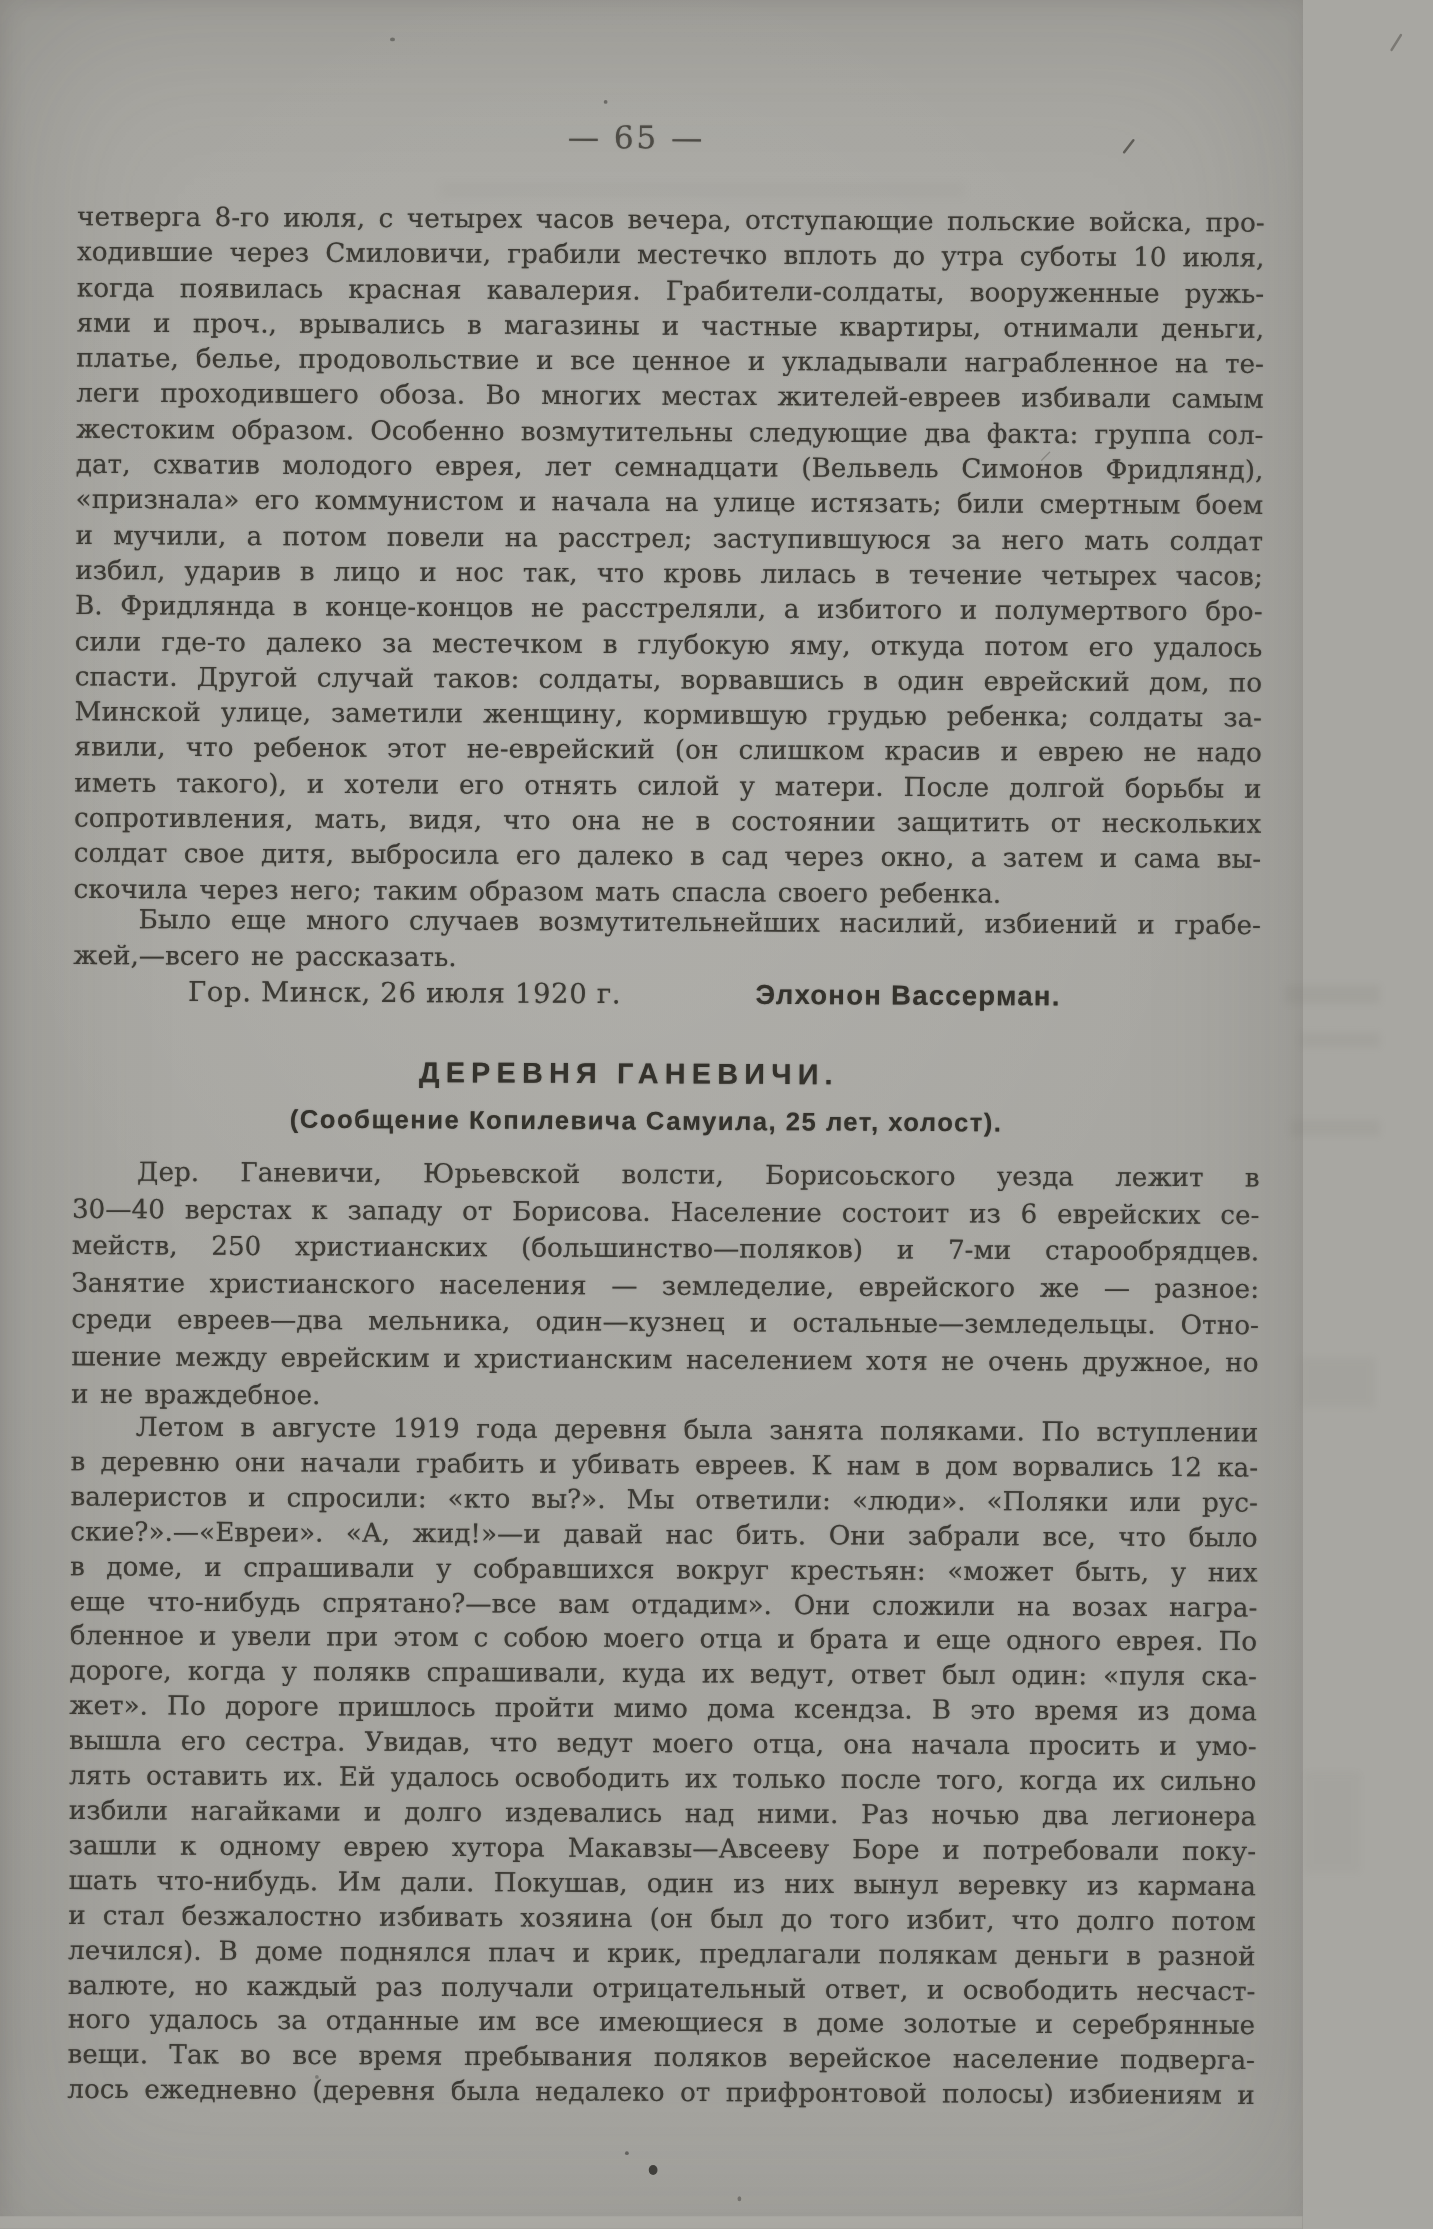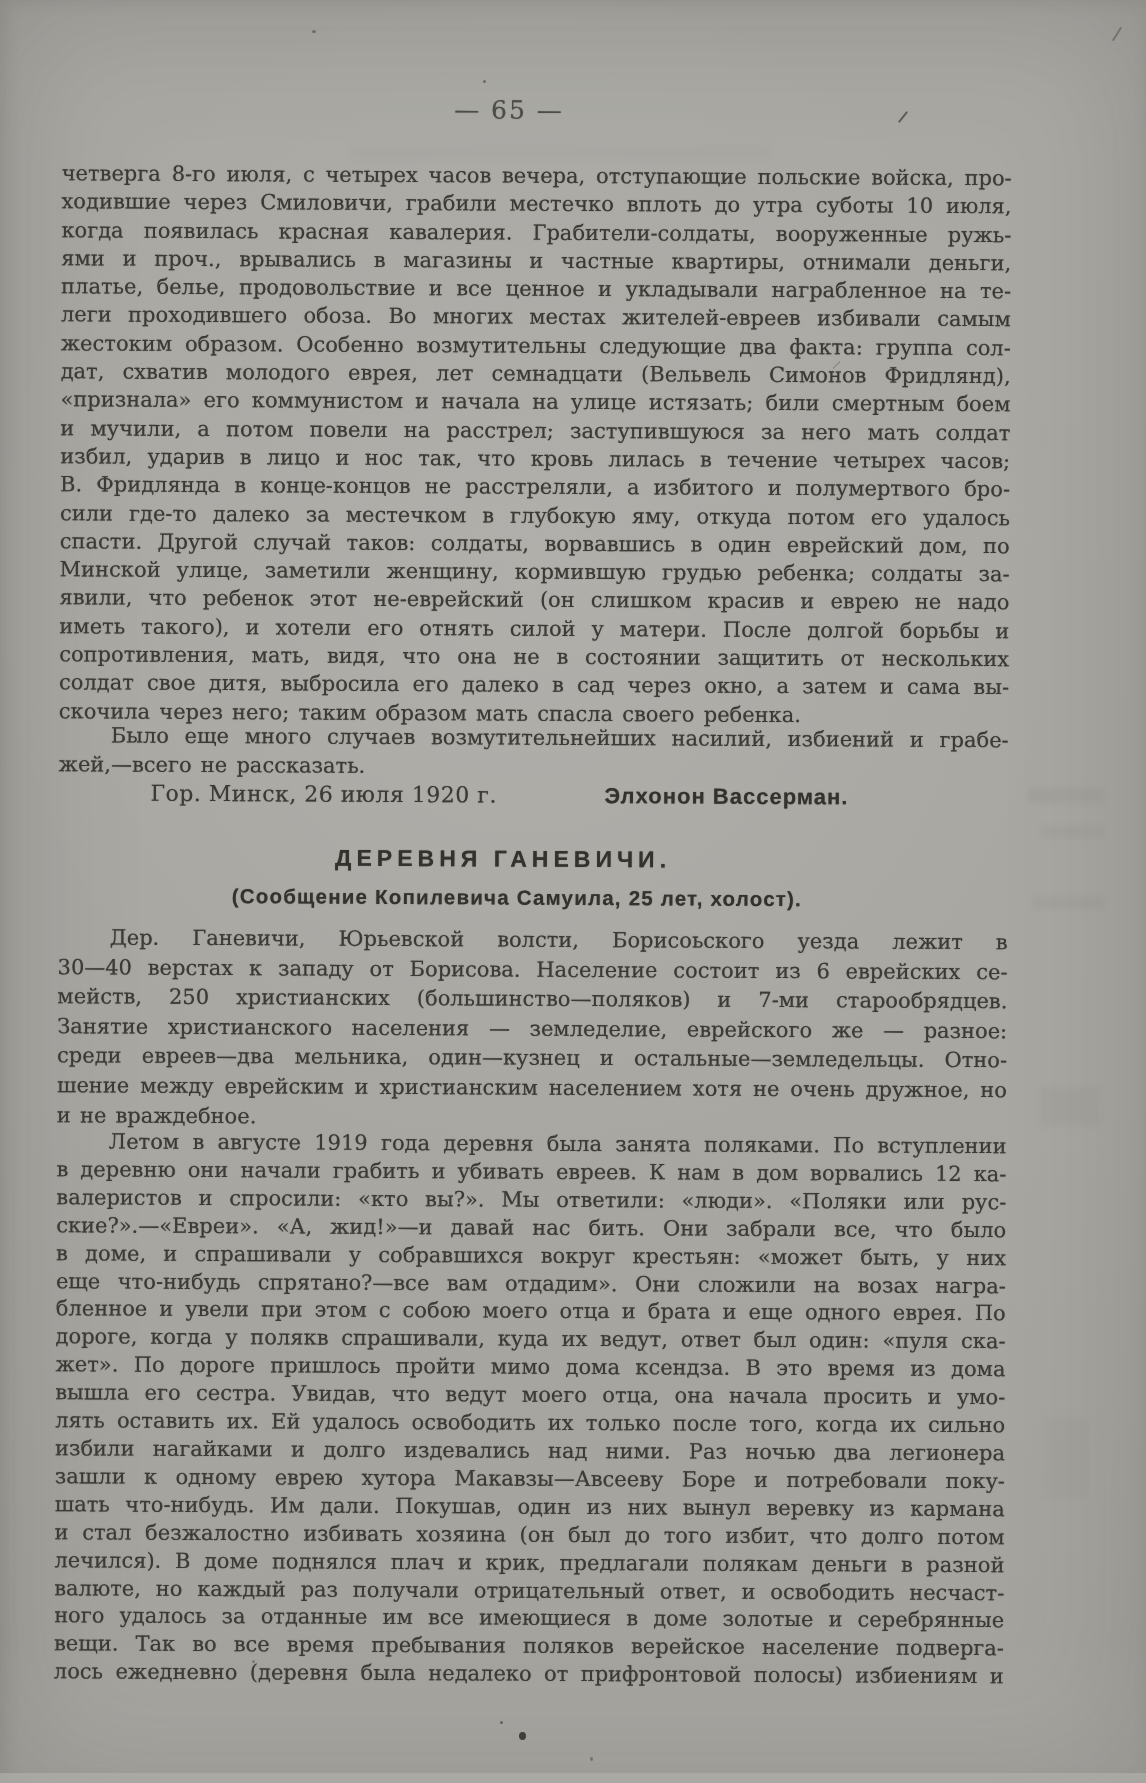--- a/index.html
+++ b/index.html
@@ -8,21 +8,21 @@
     --ink-light:#4e4c46;
     --ink-head:#34322c;
   }
   html,body{margin:0;padding:0;}
   body{
     width:1146px;height:1783px;overflow:hidden;
     background:var(--paper);
     font-family:"DejaVu Serif", serif;
   }
   .page{
-    position:relative;width:1146px;height:1783px;
+    position:relative;width:1042px;height:1783px;
     background:
       radial-gradient(ellipse 70% 50% at 46% 32%, rgba(255,255,255,0.09), rgba(255,255,255,0) 70%),
       linear-gradient(180deg, #a9a8a3 0%, #a8a7a2 62%, #a4a39e 92%, #aaa9a4 100%);
     box-shadow:inset 0 0 130px 12px rgba(62,60,54,0.20), inset 4px 0 18px rgba(55,53,48,0.12);
   }
   .content{
     position:absolute;left:62px;top:0;width:950px;height:100%;
     transform:rotate(0.3deg);transform-origin:520px 120px;
     color:var(--ink);
   }

